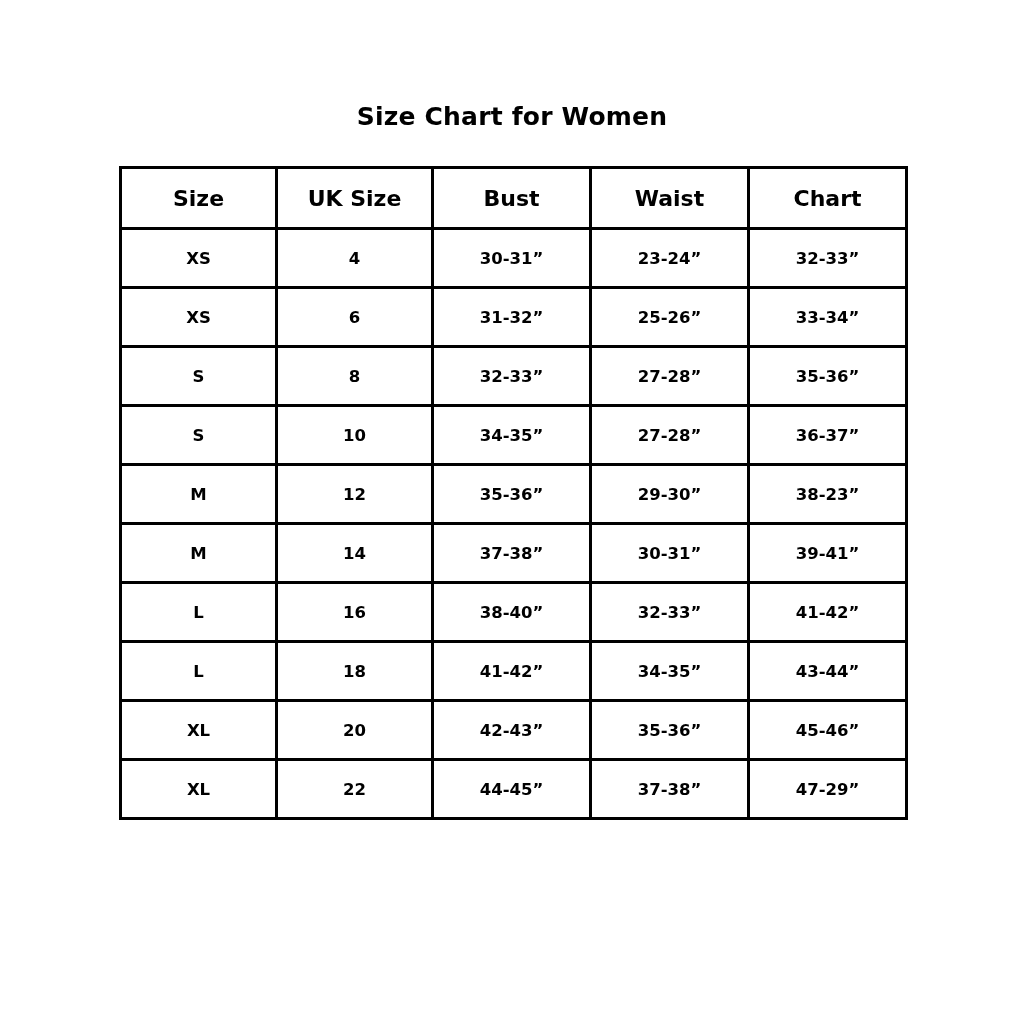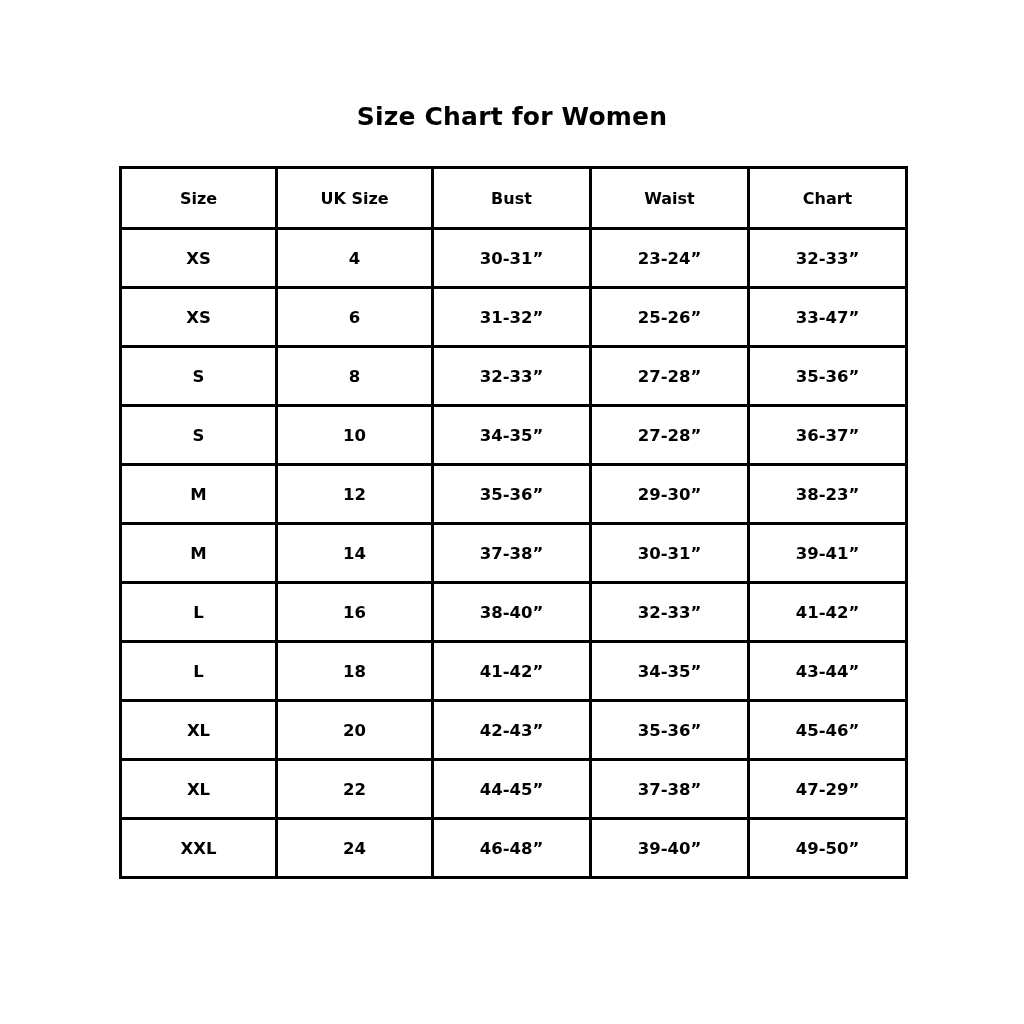--- a/index.html
+++ b/index.html
@@ -47,21 +47,21 @@
     height: 56px;
     text-align: center;
     vertical-align: middle;
     font-size: 16.5px;
     font-weight: bold;
     padding: 0;
     background: #ffffff;
   }
   table.size-table thead th {
     height: 58px;
-    font-size: 16px;
+    font-size: 22px;
   }
   col.c-size { width: 156px; }
   col.c-uk   { width: 156px; }
   col.c-bust { width: 158px; }
   col.c-waist{ width: 158px; }
   col.c-hips { width: 158px; }
 </style>
 </head>
 <body>
 
@@ -93,21 +93,21 @@
           <td>4</td>
           <td>30-31”</td>
           <td>23-24”</td>
           <td>32-33”</td>
         </tr>
         <tr>
           <td>XS</td>
           <td>6</td>
           <td>31-32”</td>
           <td>25-26”</td>
-          <td>33-47”</td>
+          <td>33-34”</td>
         </tr>
         <tr>
           <td>S</td>
           <td>8</td>
           <td>32-33”</td>
           <td>27-28”</td>
           <td>35-36”</td>
         </tr>
         <tr>
           <td>S</td>
@@ -151,24 +151,17 @@
           <td>35-36”</td>
           <td>45-46”</td>
         </tr>
         <tr>
           <td>XL</td>
           <td>22</td>
           <td>44-45”</td>
           <td>37-38”</td>
           <td>47-29”</td>
         </tr>
-        <tr>
-          <td>XXL</td>
-          <td>24</td>
-          <td>46-48”</td>
-          <td>39-40”</td>
-          <td>49-50”</td>
-        </tr>
       </tbody>
     </table>
   </div>
 
 </div>
 
 </body></html>

